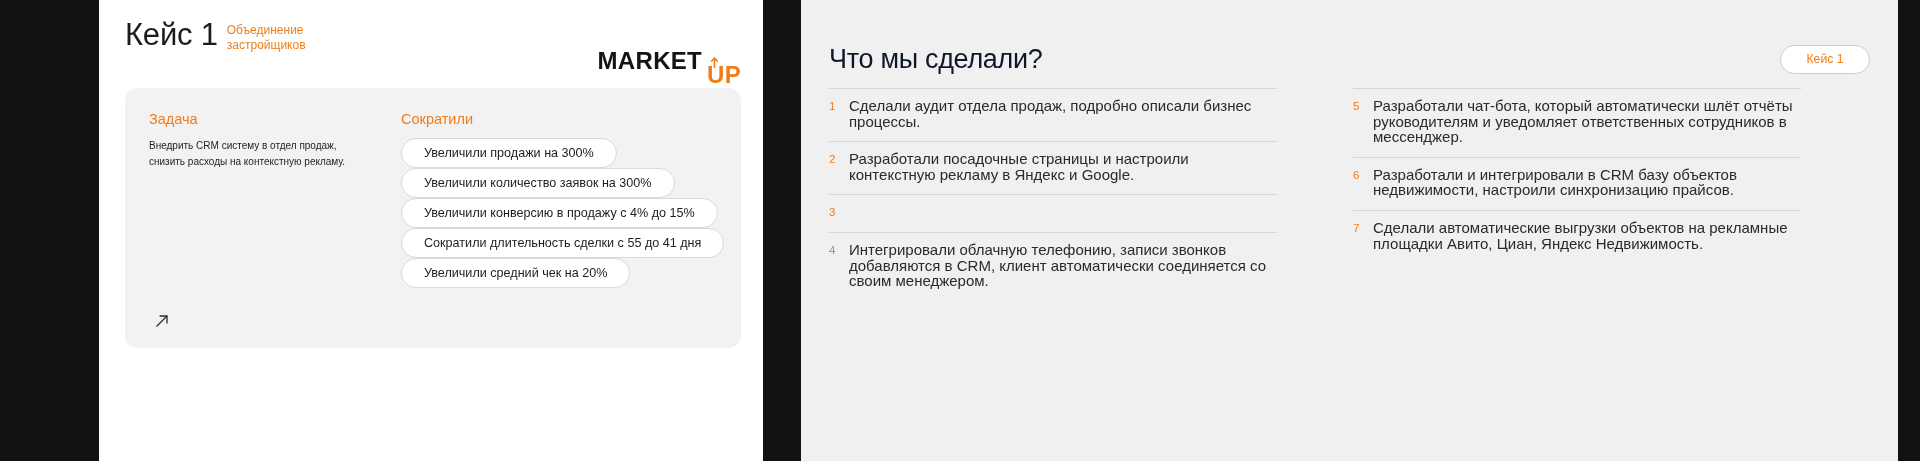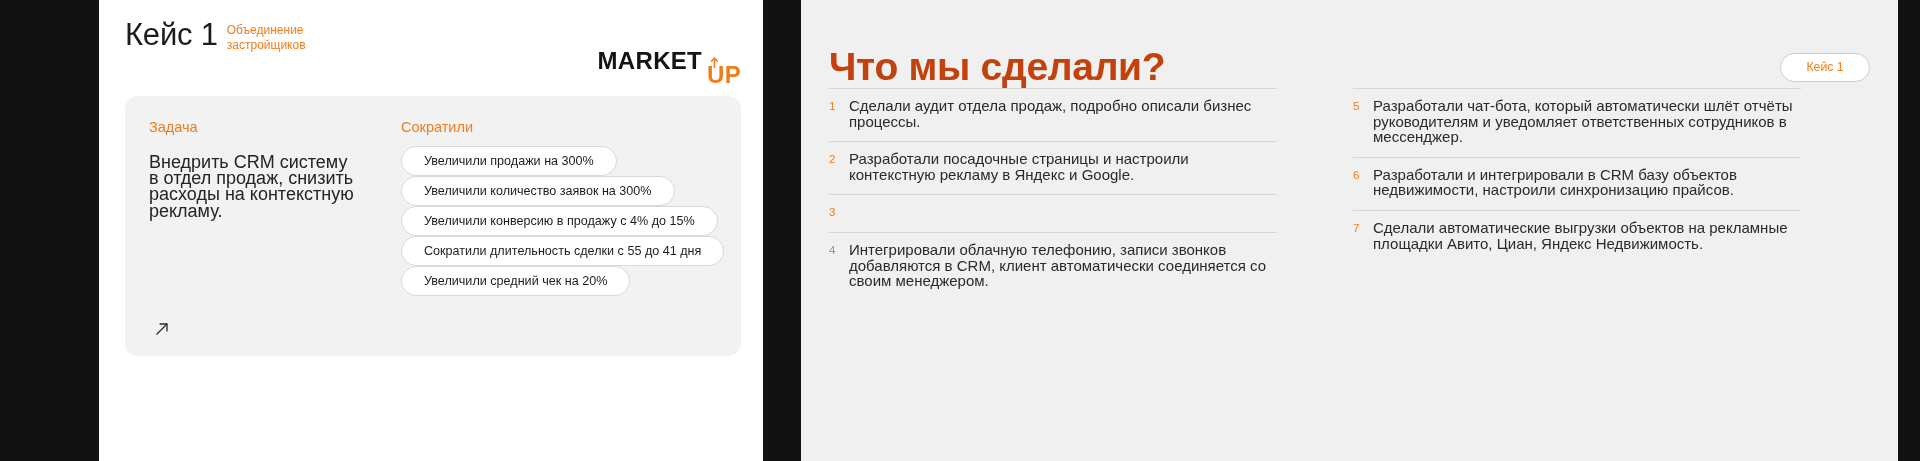--- a/index.html
+++ b/index.html
@@ -93,21 +93,21 @@
     left: 2px;
     top: -8px;
     width: 11px;
     height: 12px;
   }
 
   
   .card {
     position: absolute;
     left: 26px;
-    top: 96px;
+    top: 88px;
     width: 616px;
     height: 260px;
     background: #f2f2f2;
     border-radius: 13px;
     box-sizing: border-box;
   }
 
   .card-cols {
     display: flex;
     padding: 22px 24px 0 24px;
@@ -118,21 +118,21 @@
 
   .col-heading {
     color: #f07d1a;
     font-size: 14.5px;
     line-height: 18px;
     margin: 0 0 10px 0;
     font-weight: 400;
   }
 
   .task-text {
-    font-size: 18px;
+    font-size: 10px;
     line-height: 16.2px;
     color: #242424;
     max-width: 210px;
   }
 
   .pill-list {
     display: flex;
     flex-direction: column;
     margin-top: 2px;
   }
@@ -175,24 +175,24 @@
     position: absolute;
     left: 28px;
     top: 20px;
     right: 28px;
     display: flex;
     align-items: center;
     justify-content: space-between;
   }
 
   .right-title {
-    font-size: 39px;
+    font-size: 27px;
     line-height: 42px;
-    color: #c2410c;
-    font-weight: 700;
+    color: #0f172a;
+    font-weight: 400;
     letter-spacing: -0.3px;
   }
 
   .badge {
     border: 1px solid #cccccc;
     background: #ffffff;
     border-radius: 20px;
     height: 29px;
     min-width: 90px;
     display: flex;

